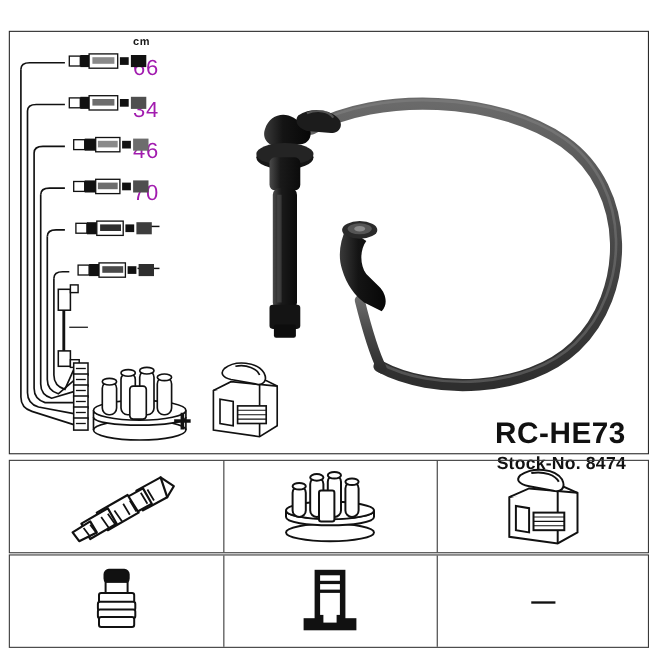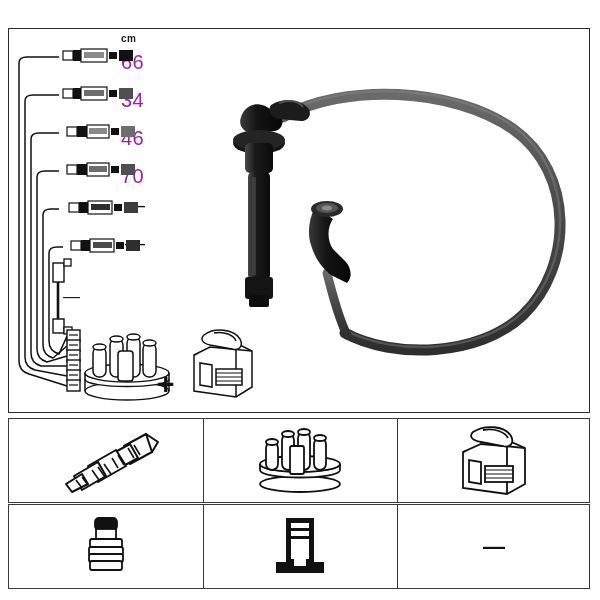--- a/index.html
+++ b/index.html
@@ -233,20 +233,24 @@
         <path d="M10,26 L26,18 L68,22"></path>
         <path d="M52,14 L52,68"></path>
         <path d="M20,6 C30,-2 50,0 56,10 C60,18 54,22 48,20 L26,16 C18,14 16,10 20,6 Z"></path>
         <path d="M30,4 C40,2 50,6 52,12" fill="none"></path>
         <rect x="32" y="40" width="26" height="16"></rect>
         <path d="M32,44 L58,44 M32,48 L58,48 M32,52 L58,52" stroke-width="1"></path>
         <path d="M16,34 L16,56 L28,58 L28,36 Z"></path>
       </g>
     </svg>
 
+    <div class="part-no">
+      <div class="pn">RC-HE73</div>
+      <div class="sn">Stock-No. 8474</div>
+    </div>
   </div>
 
   <div class="grid">
 
     <div class="grid-row r1">
       <div class="cellsplit" style="left:194px;"></div>
       <div class="cellsplit" style="left:388px;"></div>
 
       <div class="cell c1">
         <svg width="120" height="66" viewBox="0 0 120 66">

